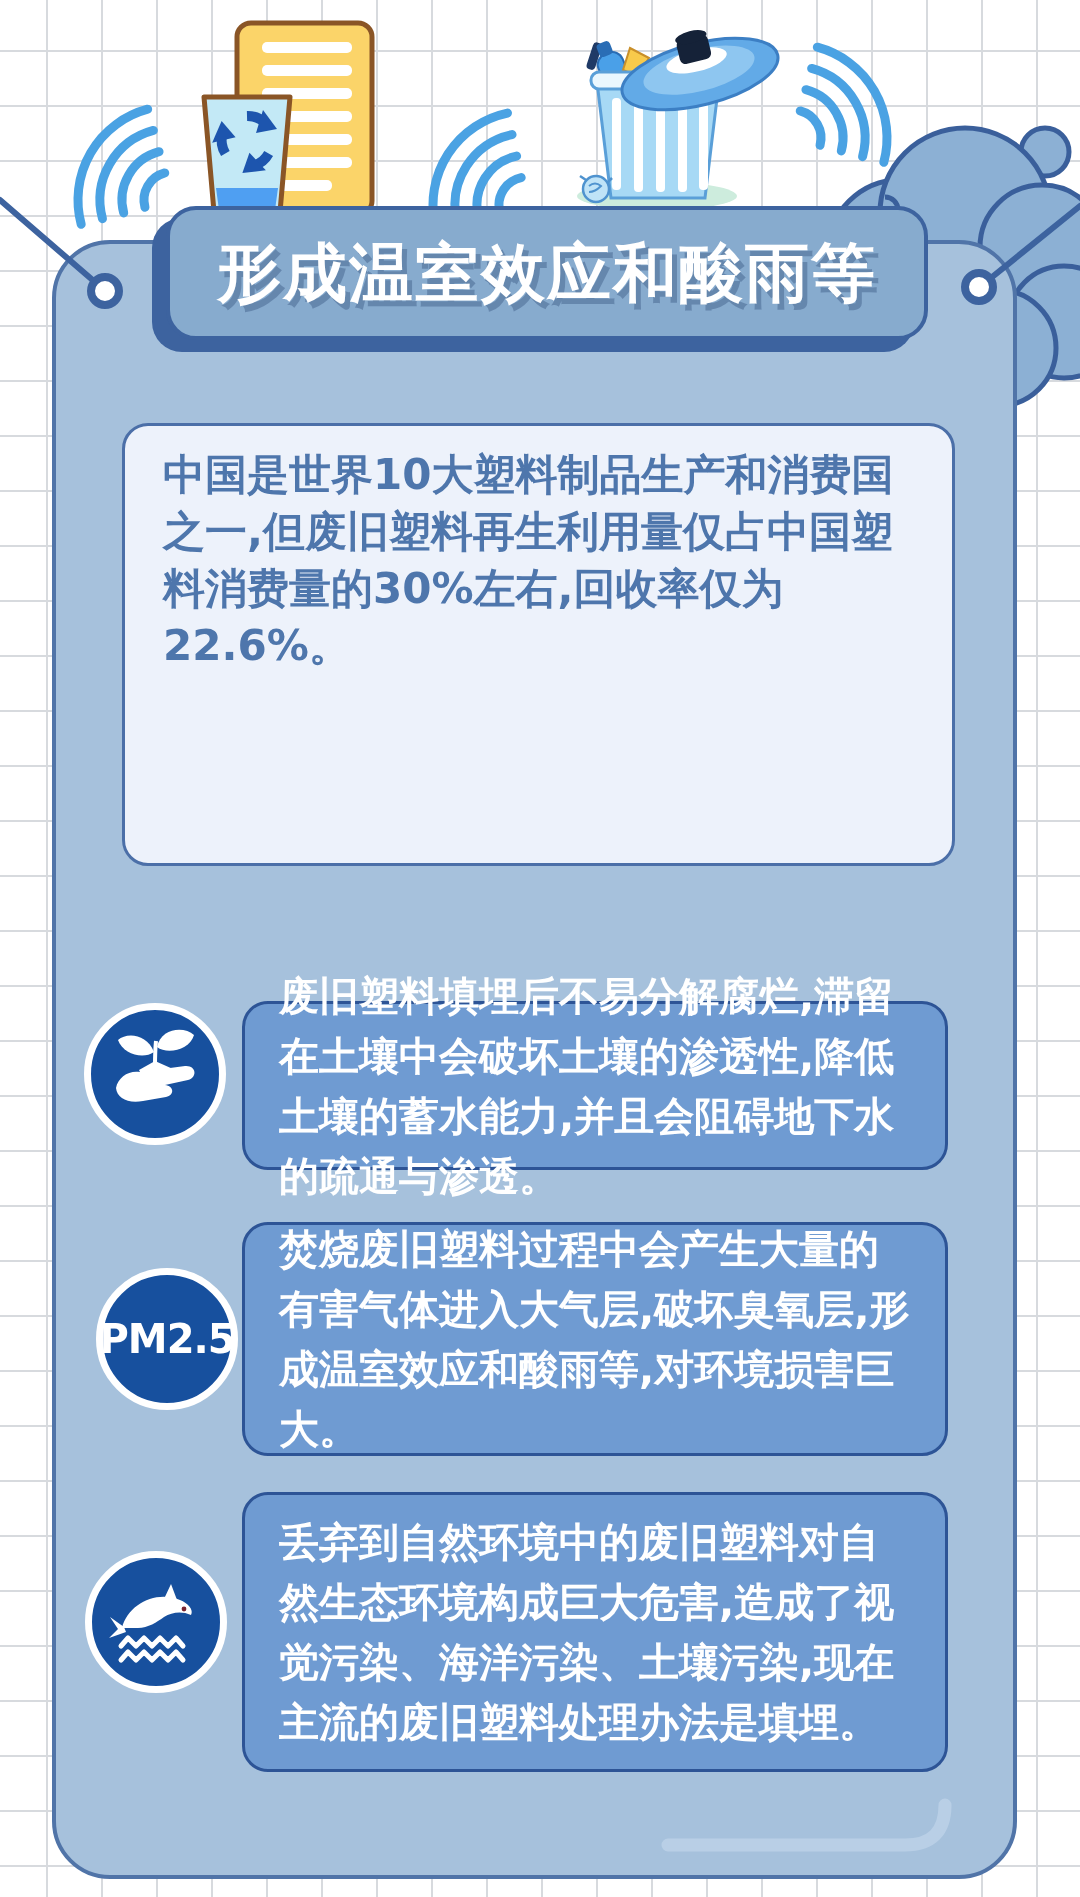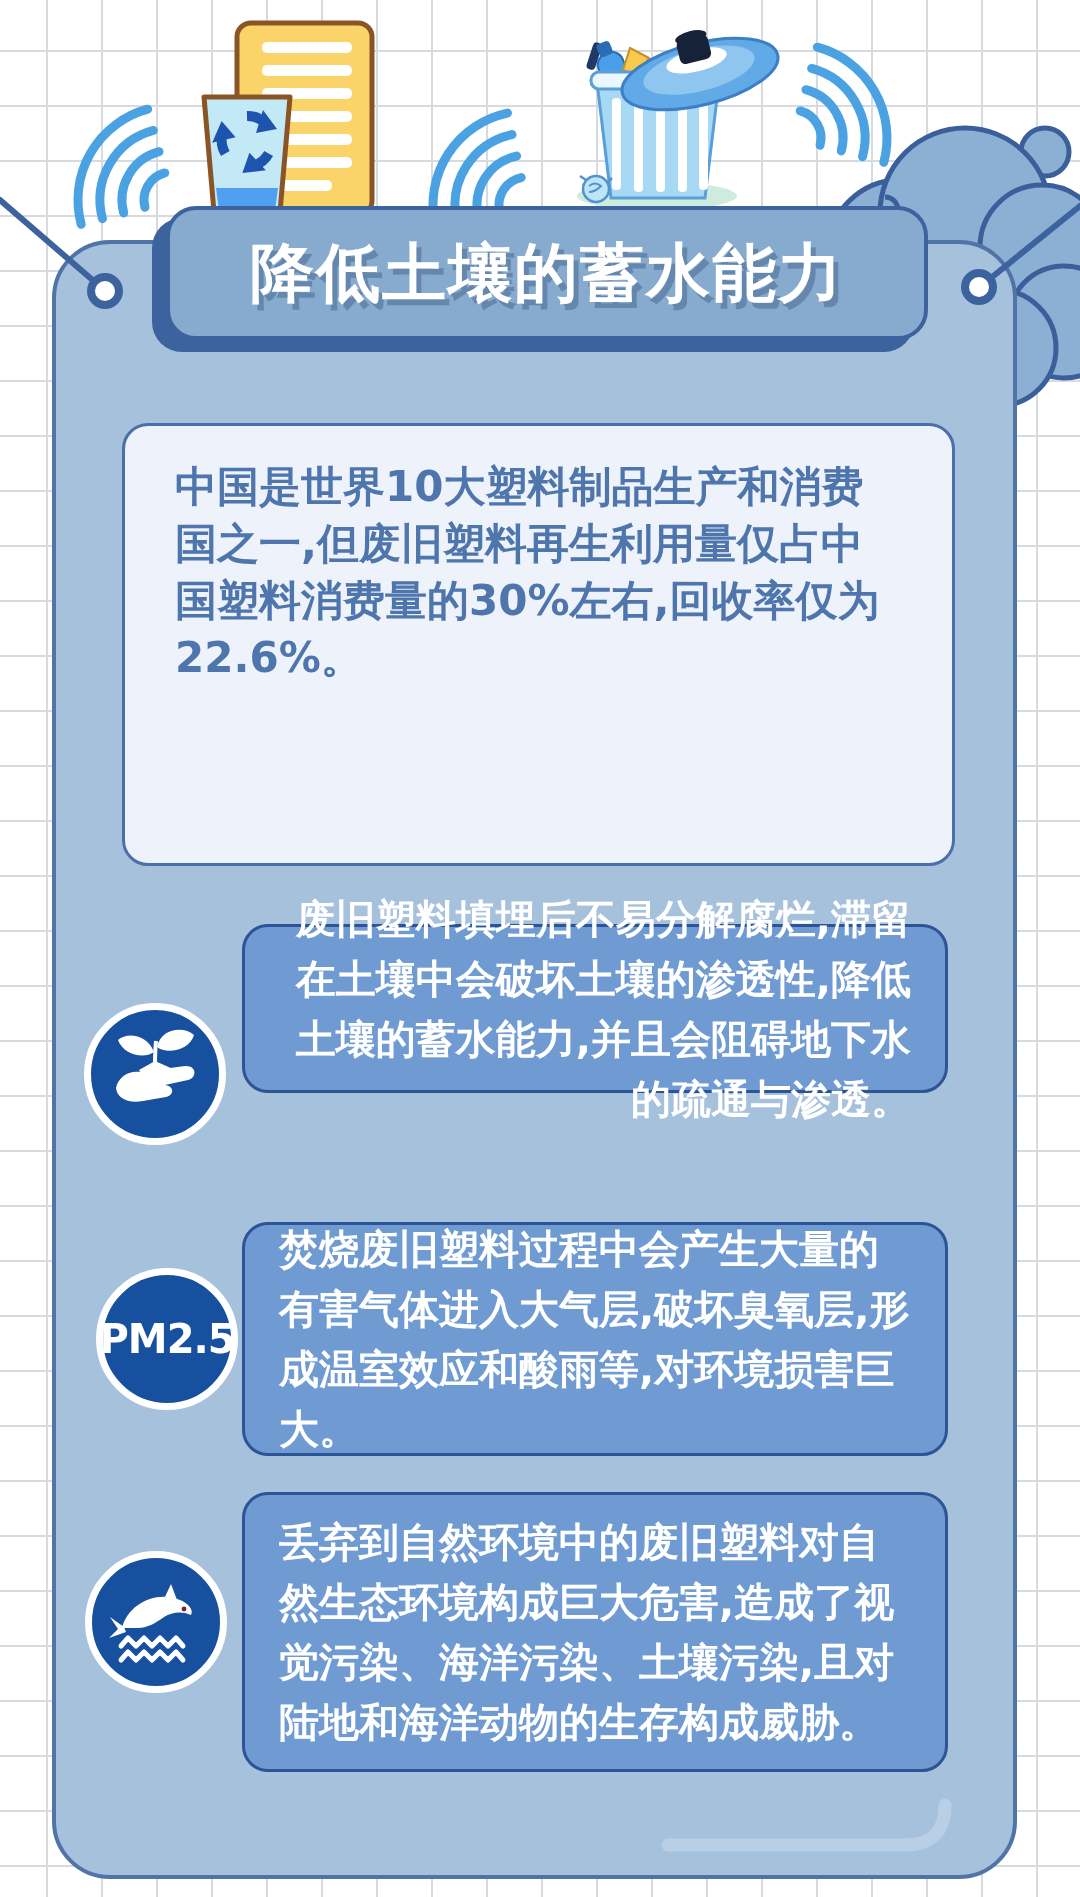--- a/index.html
+++ b/index.html
@@ -31,29 +31,29 @@
     margin:0;color:#ffffff;font-size:64px;font-weight:bold;letter-spacing:2px;
     text-shadow:5px 6px 0 rgba(47,75,120,0.38);white-space:nowrap;
   }
   .intro-card{
     position:absolute;z-index:2;left:122px;top:423px;width:833px;height:443px;
     background:#edf2fb;border:3px solid #4b6fa8;border-radius:26px;
     box-sizing:border-box;padding:20px 38px;
     color:#4e76ac;font-size:42px;font-weight:bold;line-height:57px;
     text-align:left;
   }
-  .intro-card p{margin:12px;}
+  .intro-card p{margin:0;}
   .hazard-card{
     position:absolute;z-index:2;left:242px;width:706px;
     background:#6f9bd2;border:3px solid #2d5496;border-radius:26px;
     box-sizing:border-box;display:flex;align-items:center;
     color:#ffffff;font-size:40px;font-weight:bold;line-height:60px;
   }
   .hazard-card .txt{padding:0 34px;}
-  #hazard-1{top:924px;height:169px;text-align:right;}
+  #hazard-1{top:1001px;height:169px;}
   #hazard-2{top:1222px;height:234px;}
   #hazard-3{top:1492px;height:280px;}
   .icon-circle{
     position:absolute;z-index:2;width:142px;height:142px;border-radius:50%;
     background:#17509e;border:7px solid #ffffff;box-sizing:border-box;
     display:flex;align-items:center;justify-content:center;
   }
   #icon-1{left:84px;top:1003px;}
   #icon-2{left:96px;top:1268px;}
   #icon-3{left:85px;top:1551px;}
@@ -84,21 +84,21 @@
     <p>中国是世界10大塑料制品生产和消费国之一,但废旧塑料再生利用量仅占中国塑料消费量的30%左右,回收率仅为22.6%。</p>
   </div>
 
   <div class="hazard-card" id="hazard-1">
     <div class="txt">废旧塑料填埋后不易分解腐烂,滞留在土壤中会破坏土壤的渗透性,降低土壤的蓄水能力,并且会阻碍地下水的疏通与渗透。</div>
   </div>
   <div class="hazard-card" id="hazard-2">
     <div class="txt">焚烧废旧塑料过程中会产生大量的有害气体进入大气层,破坏臭氧层,形成温室效应和酸雨等,对环境损害巨大。</div>
   </div>
   <div class="hazard-card" id="hazard-3">
-    <div class="txt">丢弃到自然环境中的废旧塑料对自然生态环境构成巨大危害,造成了视觉污染、海洋污染、土壤污染,且对陆地和海洋动物的生存构成威胁。</div>
+    <div class="txt">丢弃到自然环境中的废旧塑料对自然生态环境构成巨大危害,造成了视觉污染、海洋污染、土壤污染,现在主流的废旧塑料处理办法是填埋。</div>
   </div>
 
   <div class="icon-circle" id="icon-1">
     <svg viewBox="0 0 100 100" fill="#ffffff">
       <path d="M50 42 C50 33 50 27 51 17" fill="none" stroke="#ffffff" stroke-width="4"></path>
       <path d="M49 28 C42 10 22 8 13 16 C18 30 38 36 49 28 Z"></path>
       <path d="M52 23 C56 4 79 2 89 11 C85 26 62 31 52 23 Z"></path>
       <path d="M34 46 L50 37 L68 45 L62 54 L38 54 Z"></path>
       <path d="M11 64 C13 53 24 46 35 48 L80 42 C91 41 93 53 83 56 L60 61 C69 62 70 71 61 73 L38 77 C23 80 12 74 11 64 Z"></path>
     </svg>
@@ -204,16 +204,16 @@
       <line x1="0" y1="200" x2="103" y2="289"></line>
       <line x1="981" y1="286" x2="1080" y2="206"></line>
     </g>
     <circle cx="105" cy="291" r="14" fill="#ffffff" stroke="#3d639f" stroke-width="8"></circle>
     <circle cx="979" cy="287" r="14" fill="#ffffff" stroke="#3d639f" stroke-width="8"></circle>
 
     <path d="M668 1845 L905 1845 Q945 1845 945 1805" fill="none" stroke="#b9cfe6" stroke-width="13" stroke-linecap="round"></path>
   </svg>
 
   <div class="banner">
-    <h1>降低土壤的蓄水能力</h1>
+    <h1>形成温室效应和酸雨等</h1>
   </div>
 
 </div>
 
 </body></html>

